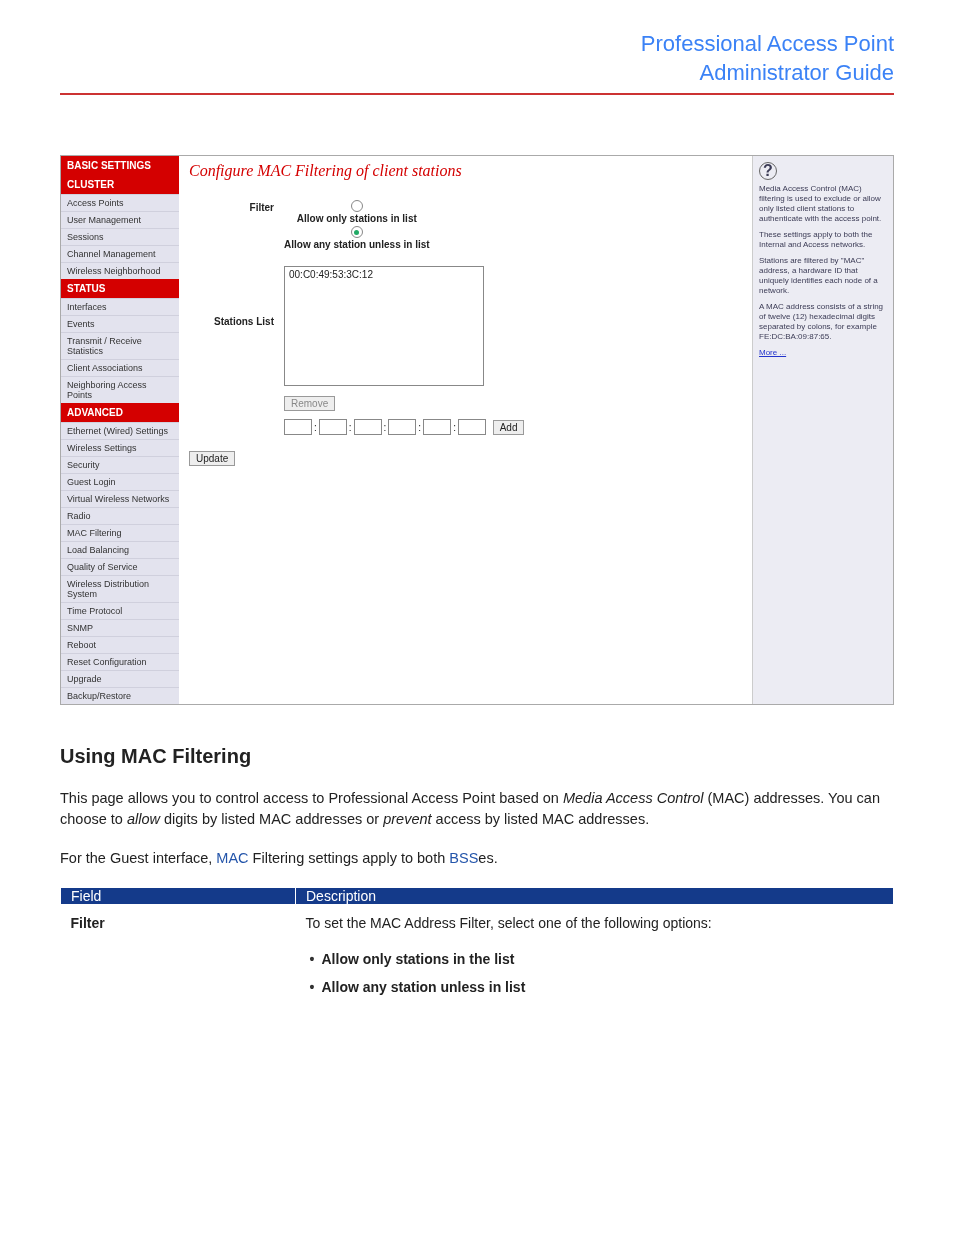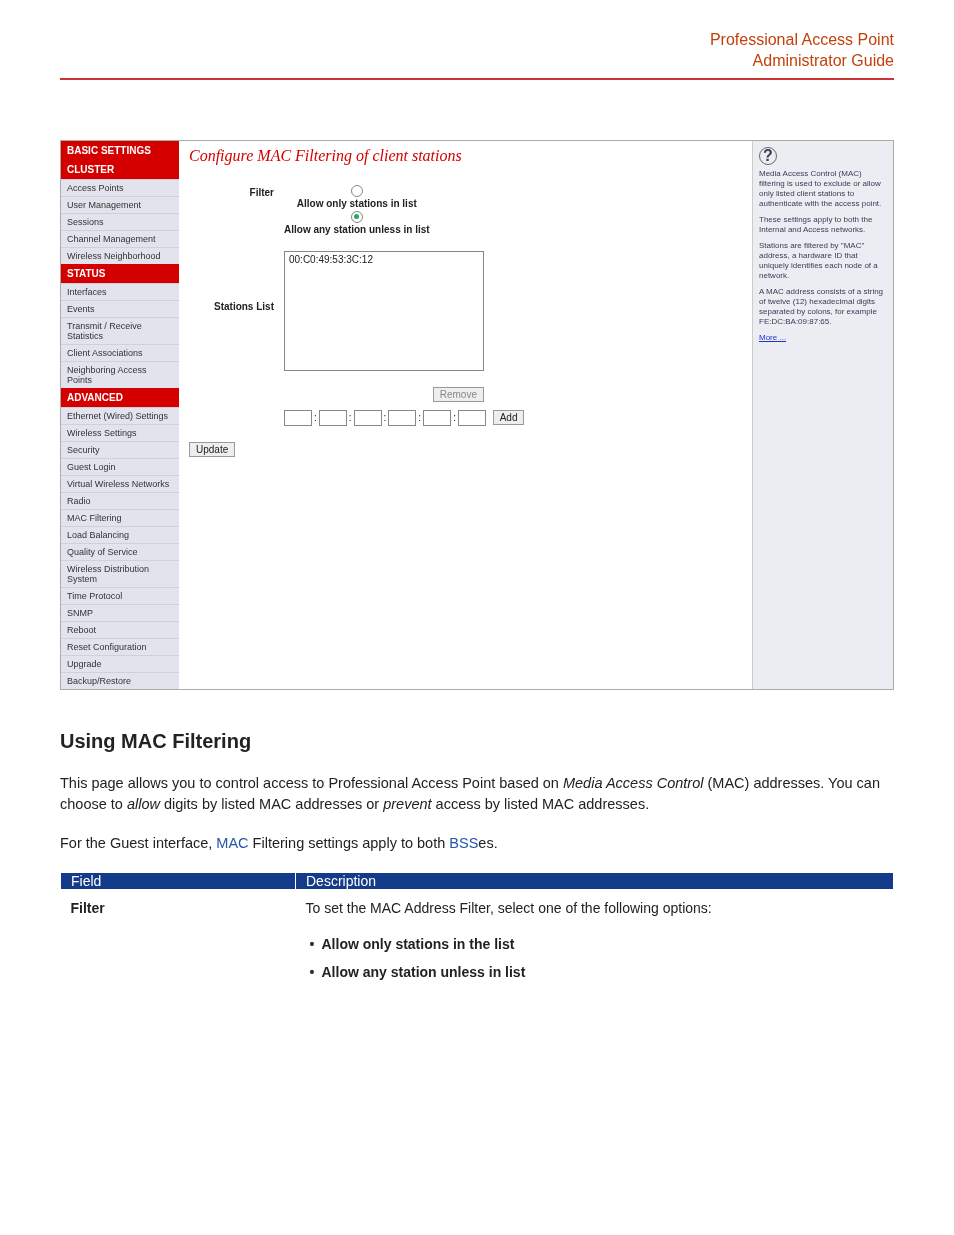--- a/index.html
+++ b/index.html
@@ -9,22 +9,22 @@
     background: #fff;
     color: #222;
     width: 954px;
   }
   .page {
     padding: 30px 60px 20px 60px;
     box-sizing: border-box;
   }
   .doc-header {
     text-align: right;
-    font-size: 16px;
-    color: #c2410c;
+    font-size: 22px;
+    color: #3b82f6;
     line-height: 1.3;
     padding-bottom: 6px;
     border-bottom: 2px solid #c33;
     margin-bottom: 60px;
   }
   
   .app {
     border: 1px solid #aaa;
     display: flex;
     font-size: 10px;
@@ -272,21 +272,21 @@
           </div>
         </div>
       </div>
 
       <div class="form-row" style="margin-top:14px;">
         <div class="form-label mid">Stations List</div>
         <div>
           <div class="listbox">
             <div>00:C0:49:53:3C:12</div>
           </div>
-          <div style="margin-top:16px;text-align:right;">
+          <div style="margin-top:10px;">
             <span class="btn">Remove</span>
           </div>
         </div>
       </div>
 
       <div class="mac-inputs">
         <span class="mac-box"></span><span>:</span>
         <span class="mac-box"></span><span>:</span>
         <span class="mac-box"></span><span>:</span>
         <span class="mac-box"></span><span>:</span>

